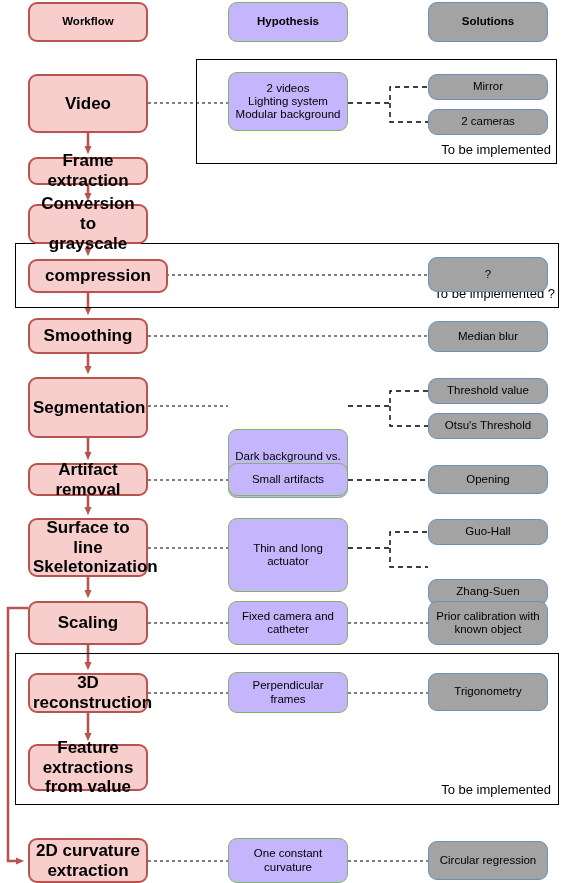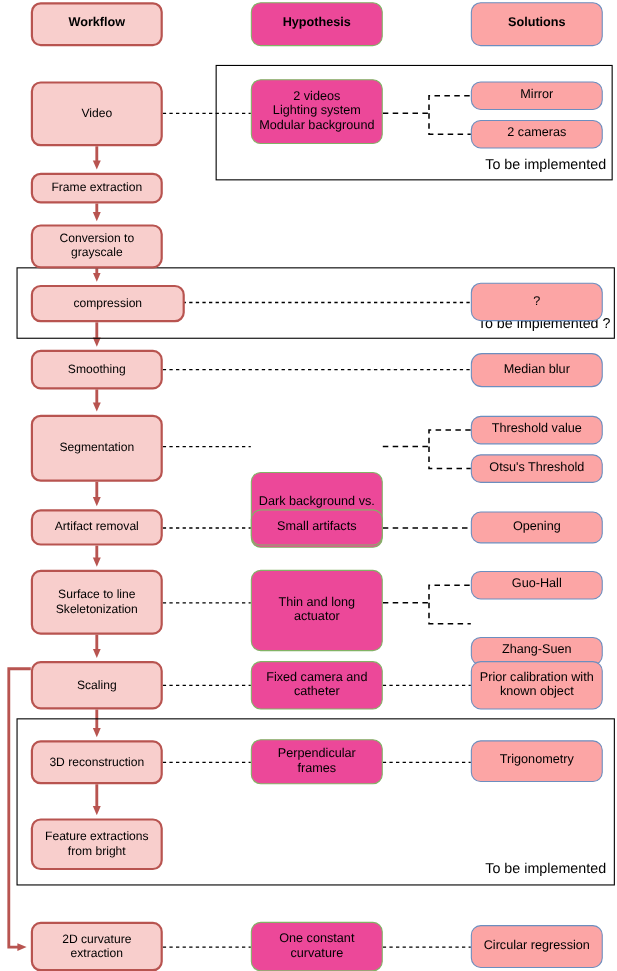--- a/index.html
+++ b/index.html
@@ -39,32 +39,32 @@
     display: block;
     width: 100%;
     padding: 0 3px;
     box-sizing: border-box;
     white-space: pre-line;
   }
   .wf {
     background: #f8cecc;
     border: 2px solid #b85450;
     color: #000000;
-    font-weight: normal;
-    font-size: 11px;
+    font-weight: bold;
+    font-size: 17px;
   }
   .hy {
-    background: #ec4899;
+    background: #c4b5fd;
     border: 1.6px solid #82b366;
     color: #000000;
     font-weight: normal;
     font-size: 11.5px;
   }
   .so {
-    background: #fca5a5;
+    background: #a3a3a3;
     border: 1.6px solid #6c8ebf;
     color: #000000;
     font-weight: normal;
     font-size: 11.5px;
   }
   .hdr {
     font-weight: bold;
     font-size: 11.5px;
   }
   .region {
@@ -192,21 +192,21 @@
 Skeletonization</span>
       </div>
       <div class="node wf" style="left: 28px; top: 601px; width: 120px; height: 44px;">
         <span class="lbl">Scaling</span>
       </div>
       <div class="node wf" style="left: 28px; top: 673px; width: 120px; height: 40px;">
         <span class="lbl">3D reconstruction</span>
       </div>
       <div class="node wf" style="left: 28px; top: 744px; width: 120px; height: 47px;">
         <span class="lbl">Feature extractions
-from bright</span>
+from value</span>
       </div>
       <div class="node wf" style="left: 28px; top: 838px; width: 120px; height: 45px;">
         <span class="lbl">2D curvature
 extraction</span>
       </div>
       <div class="node hy" style="left: 228px; top: 72px; width: 120px; height: 59px;">
         <span class="lbl">2 videos
 Lighting system
 Modular background</span>
       </div>

